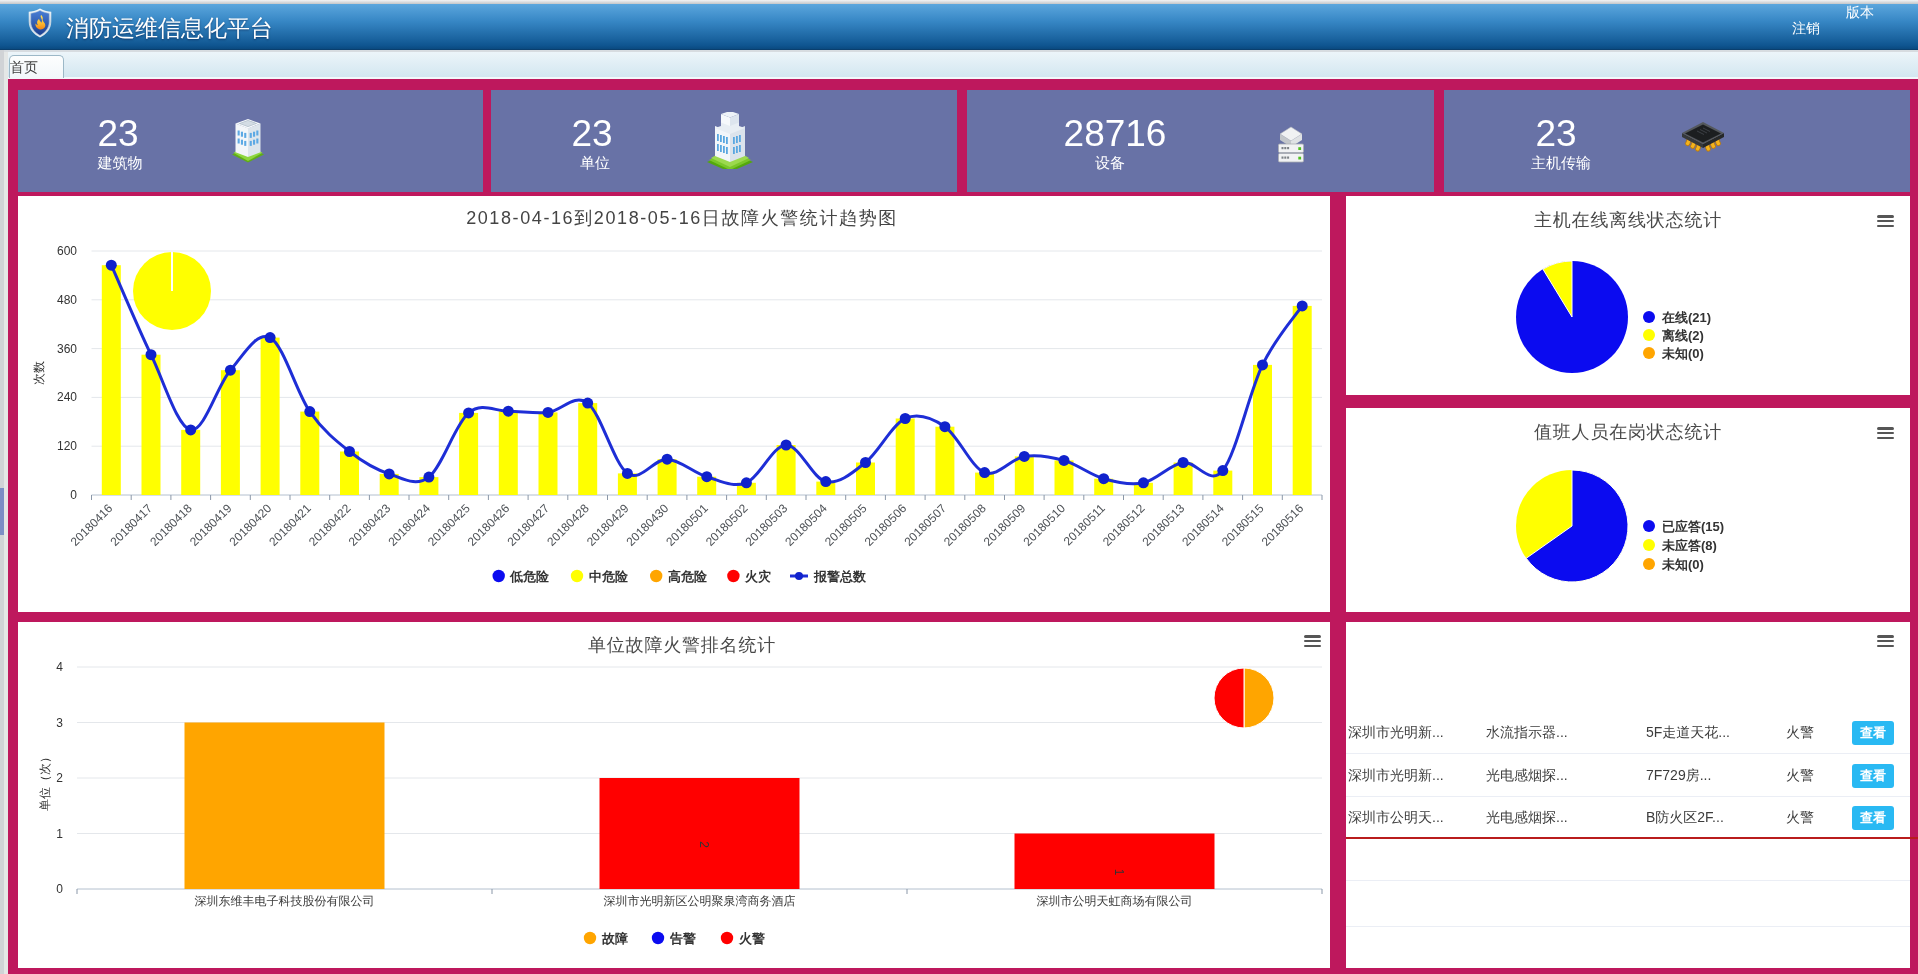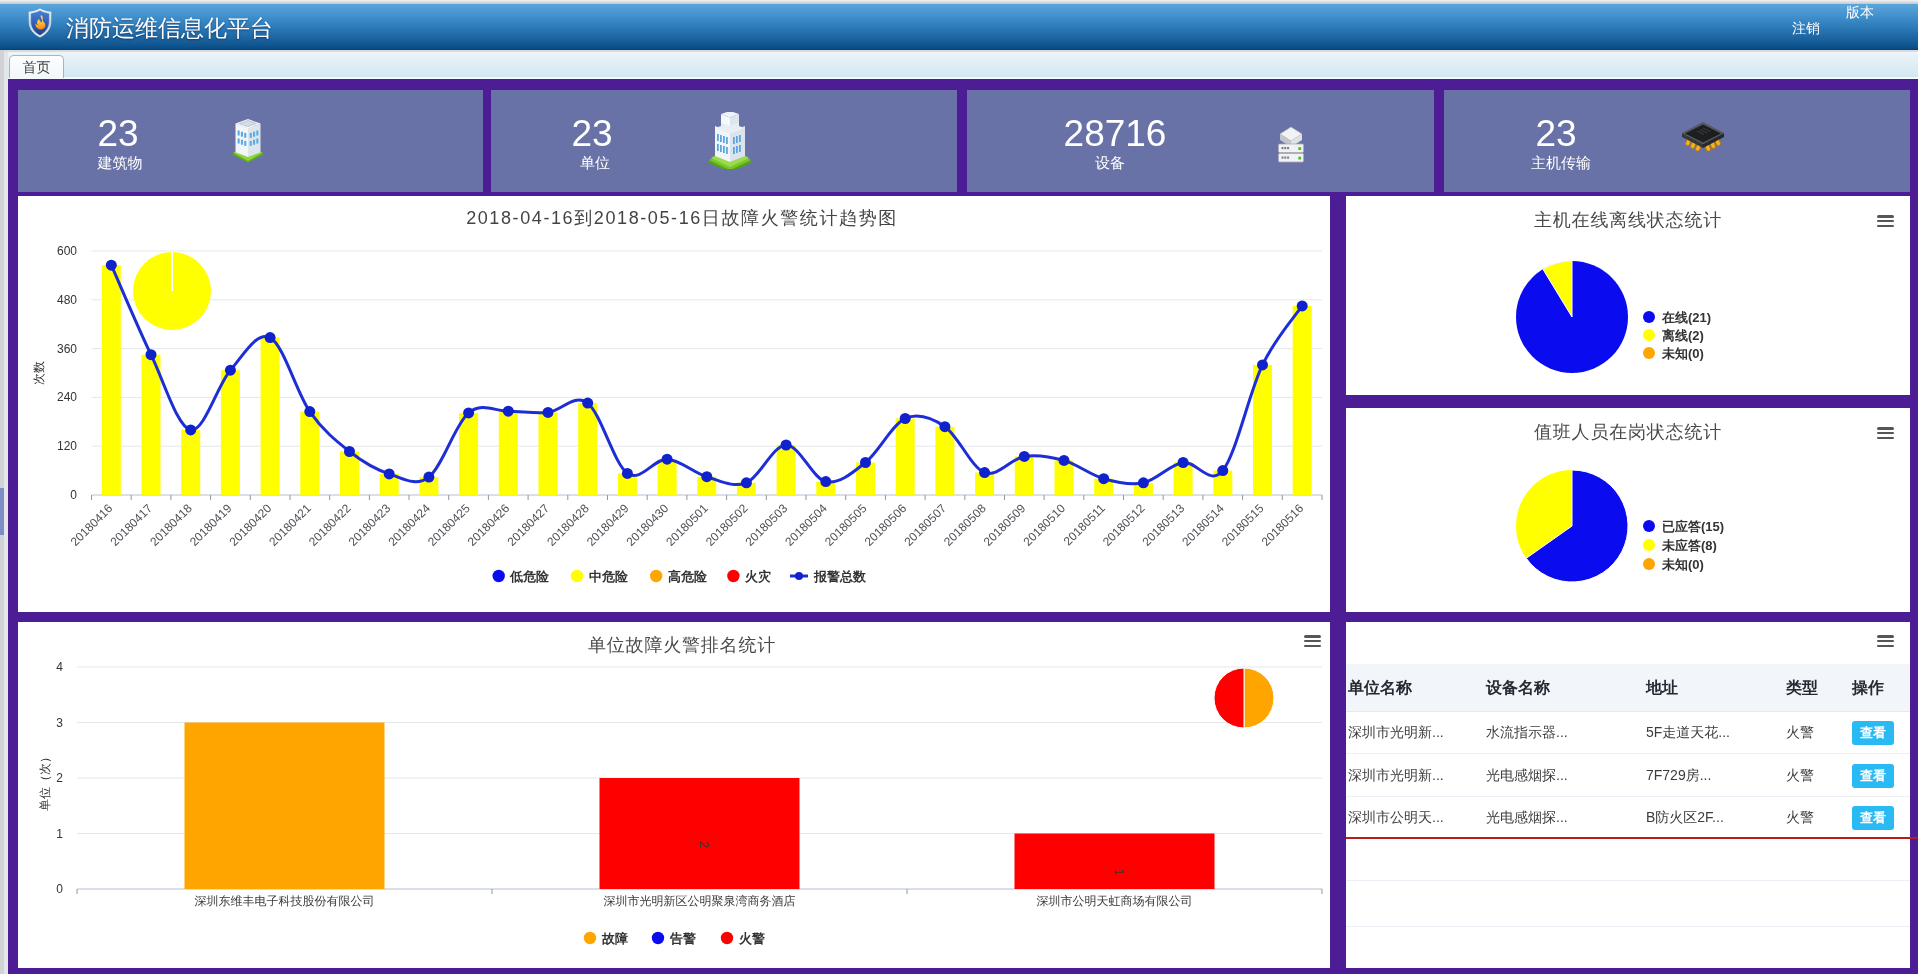--- a/index.html
+++ b/index.html
@@ -2,21 +2,21 @@
 <html><head><meta charset="utf-8"><style>
 *{margin:0;padding:0;box-sizing:border-box}
 body{font-family:"Liberation Sans",sans-serif;width:1918px;height:974px;overflow:hidden;background:#d6e9f2}
 .abs{position:absolute}
 .panel{position:absolute;background:#fff}
 .card{position:absolute;top:90px;height:102px;background:#6872a6}
 .num{position:absolute;color:#fff;font-size:37px;text-align:center;transform:translateX(-50%)}
 .lbl{position:absolute;color:#fff;font-size:15px;text-align:right;transform:translateX(-50%)}
 </style></head>
 <body>
-<div style="position:relative;width:1918px;height:974px;background:#4c1d95">
+<div style="position:relative;width:1918px;height:974px;background:#be185d">
 
 <div class="abs" style="left:0;top:0;width:1918px;height:4px;background:linear-gradient(#f2f3f4,#c3c6c9)"></div>
 <div class="abs" style="left:0;top:4px;width:1918px;height:46px;background:linear-gradient(180deg,#5ba6dd 0%,#3787c5 38%,#1a639f 78%,#0f5590 92%,#0a4a80 100%);border-bottom:1px solid #0a3f6e">
 <div class="abs" style="left:28px;top:4px;line-height:0"><svg width="24" height="30" viewBox="0 0 27 39" preserveAspectRatio="none">
 <defs>
 <linearGradient id="sg1" x1="0" y1="0" x2="0" y2="1">
               <stop offset="0" stop-color="#f8fbfd"></stop>
               <stop offset="0.5" stop-color="#c3d3e0"></stop>
               <stop offset="1" stop-color="#e8eef4"></stop>
             </linearGradient>
@@ -34,21 +34,21 @@
 <path d="M13.5,3.2 C9.6,5.6 5.8,6.6 3.2,7 L3.2,18 C3.2,26.5 8.2,32.6 13.5,35.6 C18.8,32.6 23.8,26.5 23.8,18 L23.8,7 C21.2,6.6 17.4,5.6 13.5,3.2 Z" fill="url(#sg2)" stroke="#9fb6cc" stroke-width="0.6"></path>
 <path d="M14.8,9 C12.5,12 17.6,14.5 15,19.3 C14.3,16.8 12.2,16.3 12.5,14 C10,16.2 9.4,19.6 11.2,22.3 C9.9,22 9,21.2 8.3,20.2 C8.1,23.5 9.5,26.3 12.6,27.5 C16.5,29 20,25.6 19.4,21.8 C18.9,18.5 15.9,17.6 16.6,14.1 C16.9,12.3 16,10.2 14.8,9 Z" fill="url(#fl)"></path>
 </svg></div>
 <div class="abs" style="left:66px;top:9px;font-size:23px;color:#fff;text-shadow:0 1px 2px rgba(0,0,40,.45)">消防运维信息化平台</div>
 <div class="abs" style="left:1792px;top:16px;font-size:14px;color:#fff">注销</div>
 <div class="abs" style="left:1846px;top:0;font-size:14px;color:#fff">版本</div>
 </div>
 <div class="abs" style="left:0;top:50px;width:1918px;height:28px;background:linear-gradient(#eef6fa,#d2e6f0)"></div>
     <div class="abs" style="left:0;top:50px;width:1918px;height:2px;background:#d7dce0"></div>
     <div class="abs" style="left:4px;top:77px;width:1914px;height:2px;background:#f2f8fb"></div>
-<div class="abs" style="left:9px;top:55px;width:55px;height:23px;background:linear-gradient(#fdfefe,#f2f7fa);border:1px solid #9cb8c7;border-bottom:none;border-radius:5px 5px 0 0;font-size:14px;color:#3f3f3f;text-align:center;line-height:22px">首页</div>
+<div class="abs" style="left:9px;top:55px;width:55px;height:23px;background:linear-gradient(#fdfefe,#f2f7fa);border:1px solid #9cb8c7;border-bottom:none;border-radius:5px 5px 0 0;font-size:14px;color:#3f3f3f;line-height:22px">首页</div>
 <div class="abs" style="left:0;top:50px;width:4px;height:924px;background:#d0d3d6"></div>
     <div class="abs" style="left:4px;top:52px;width:4px;height:922px;background:#e4e7e6"></div>
 <div class="abs" style="left:0;top:488px;width:4px;height:47px;background:#7c8ec5"></div>
 <div class="card" style="left:18px;width:465px"></div>
 <div class="num" style="left:118px;top:113px">23</div>
 <div class="lbl" style="left:120px;top:154px">建筑物</div>
 <div class="abs" style="left:231px;top:117px"><svg width="34" height="46" viewBox="0 0 34 46">
 <polygon points="17,29.5 33,37.5 17,45.5 1,37.5" fill="#5fae16"></polygon>
 <polygon points="17,27.5 31.5,35.8 17,44 2.5,35.8" fill="#8ed63e"></polygon>
 <polygon points="4.5,6.5 17,11.2 17,40 4.5,35.3" fill="#f3f6f9"></polygon>
@@ -363,27 +363,20 @@
         <circle cx="303" cy="137" r="6" fill="#ffff00"></circle>
         <text x="316" y="142" font-size="13" font-weight="bold" fill="#333" font-family="Liberation Sans, sans-serif">未应答(8)</text>
         <circle cx="303" cy="156" r="6" fill="#ffa500"></circle>
         <text x="316" y="161" font-size="13" font-weight="bold" fill="#333" font-family="Liberation Sans, sans-serif">未知(0)</text>
       </svg>
       <div style="position:absolute;left:531px;top:19.0px;width:17px;height:2.6px;background:#565656;border-radius:1.5px"></div>
       <div style="position:absolute;left:531px;top:23.9px;width:17px;height:2.6px;background:#565656;border-radius:1.5px"></div>
       <div style="position:absolute;left:531px;top:28.8px;width:17px;height:2.6px;background:#565656;border-radius:1.5px"></div>
     </div>
 <div class="panel" style="left:1346px;top:622px;width:564px;height:346px">
-      <div style="position:absolute;left:0;top:42px;width:564px;height:48px;background:#f2f5f9;border-bottom:1px solid #e6e9ef">
-        <div style="position:absolute;left:2px;top:14px;font-size:16px;font-weight:bold;color:#242a33">单位名称</div>
-        <div style="position:absolute;left:140px;top:14px;font-size:16px;font-weight:bold;color:#242a33">设备名称</div>
-        <div style="position:absolute;left:300px;top:14px;font-size:16px;font-weight:bold;color:#242a33">地址</div>
-        <div style="position:absolute;left:440px;top:14px;font-size:16px;font-weight:bold;color:#242a33">类型</div>
-        <div style="position:absolute;left:506px;top:14px;font-size:16px;font-weight:bold;color:#242a33">操作</div>
-      </div>
       <div style="position:absolute;left:0;top:90px;width:564px;height:42px;border-bottom:1px solid #ebeef5">
         <div style="position:absolute;left:2px;top:12px;font-size:14px;color:#3c3c3c">深圳市光明新...</div>
         <div style="position:absolute;left:140px;top:12px;font-size:14px;color:#3c3c3c">水流指示器...</div>
         <div style="position:absolute;left:300px;top:12px;font-size:14px;color:#3c3c3c">5F走道天花...</div>
         <div style="position:absolute;left:440px;top:12px;font-size:14px;color:#3c3c3c">火警</div>
         <div style="position:absolute;left:506px;top:9px;width:42px;height:24px;background:#29b9f3;border-radius:3px;color:#fff;font-size:13px;font-weight:bold;text-align:center;line-height:24px">查看</div>
       </div>
       <div style="position:absolute;left:0;top:132.5px;width:564px;height:42px;border-bottom:1px solid #ebeef5">
         <div style="position:absolute;left:2px;top:12px;font-size:14px;color:#3c3c3c">深圳市光明新...</div>
         <div style="position:absolute;left:140px;top:12px;font-size:14px;color:#3c3c3c">光电感烟探...</div>

